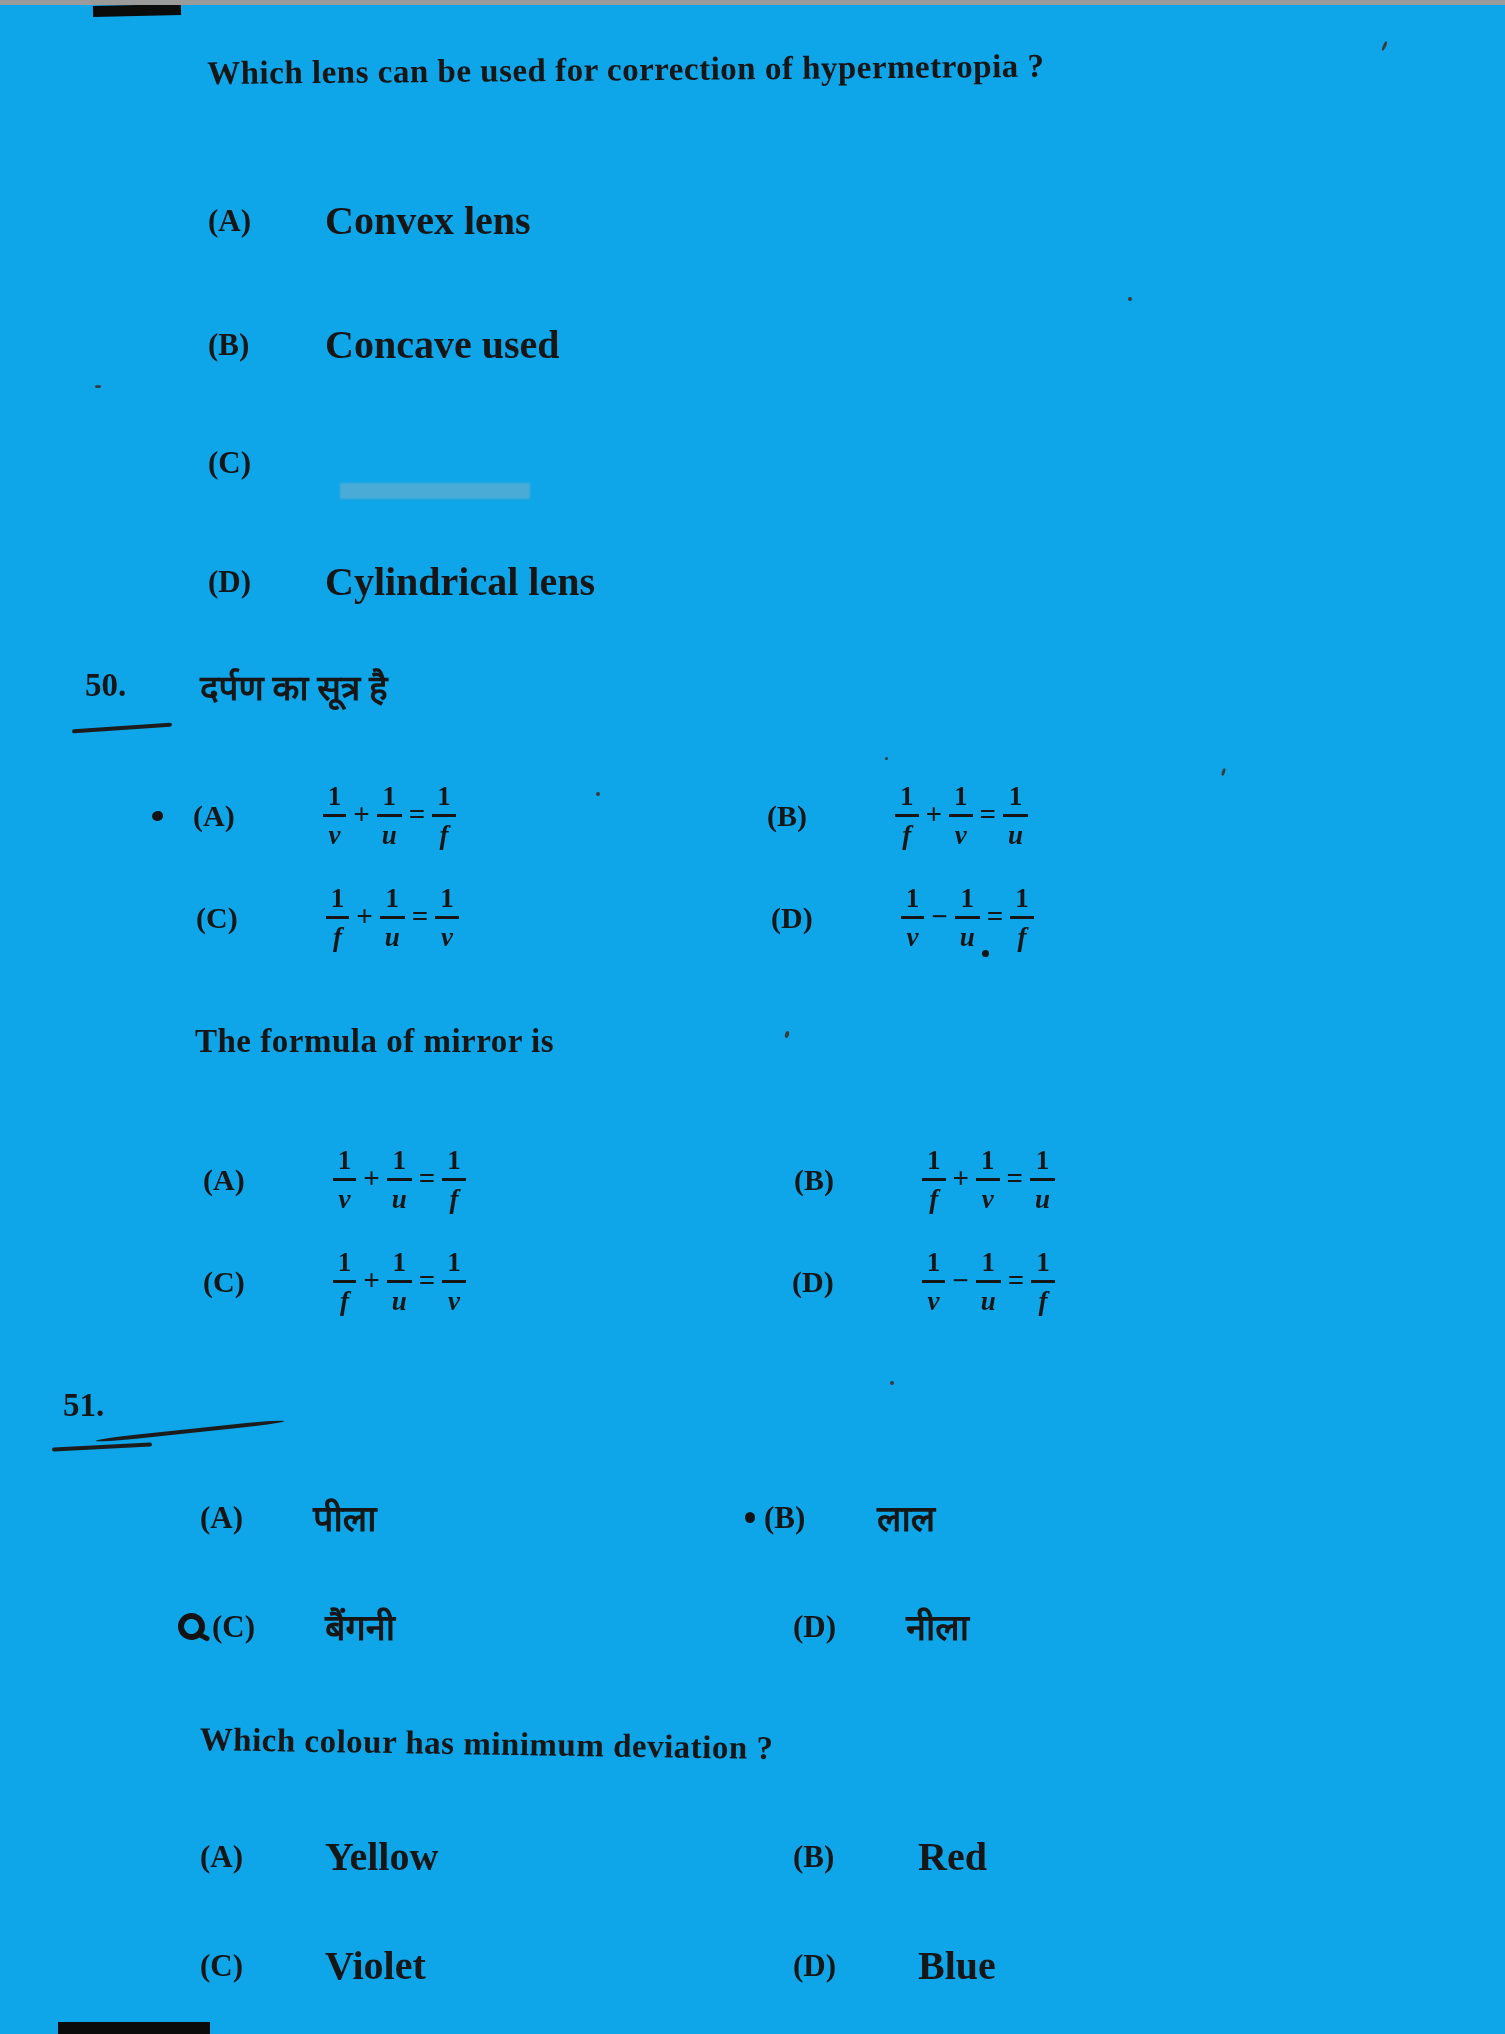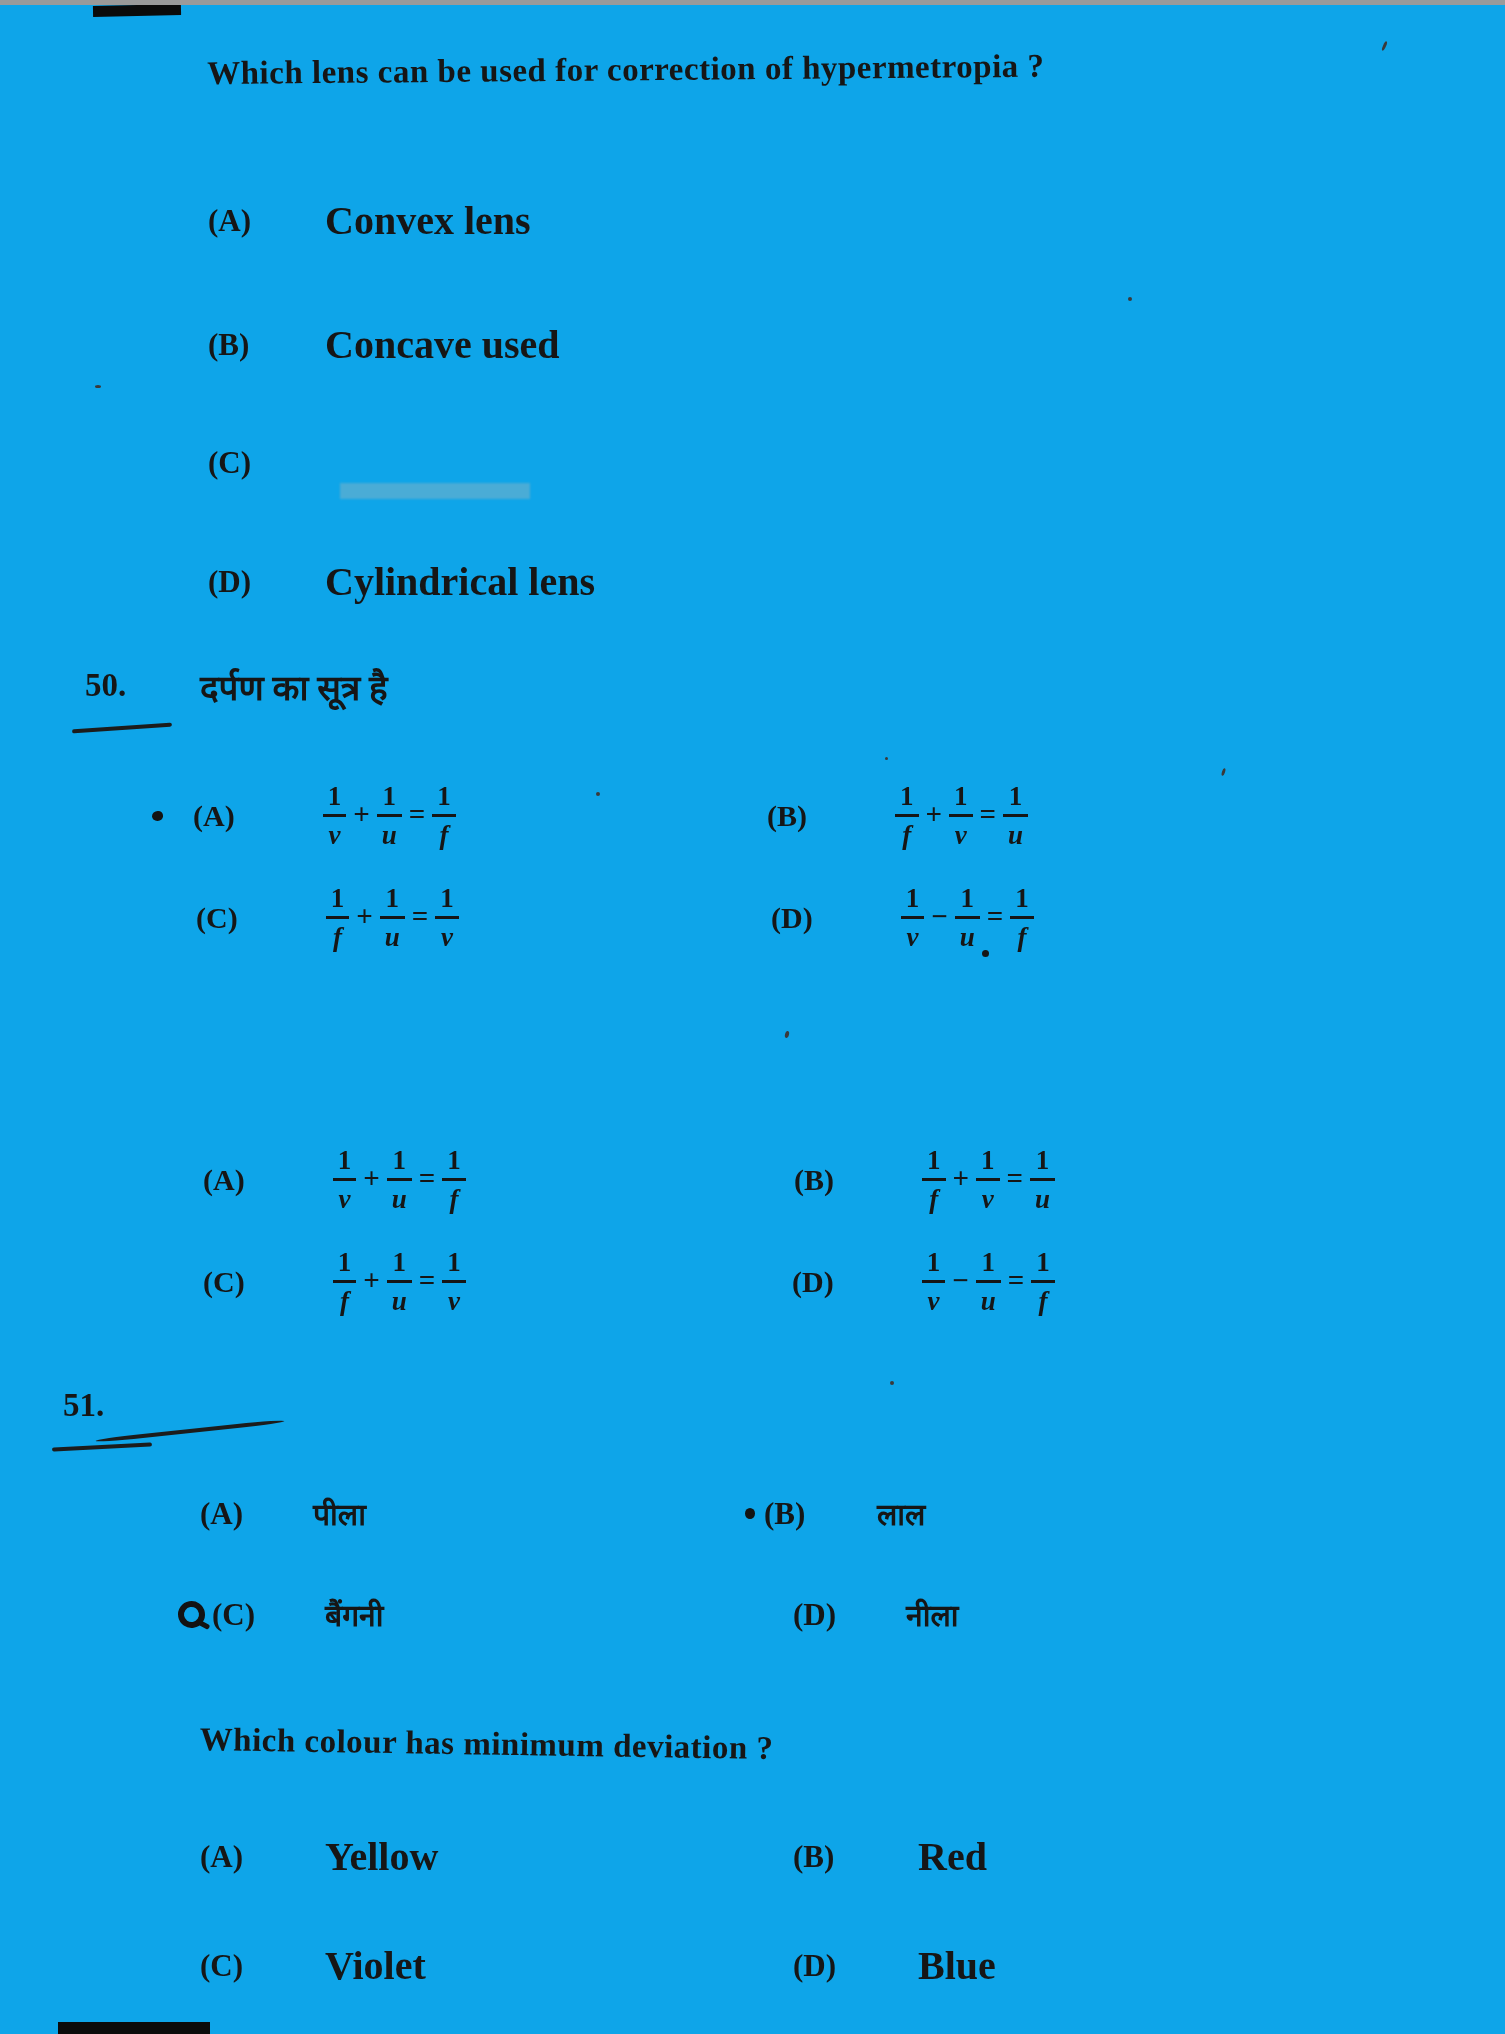--- a/index.html
+++ b/index.html
@@ -12,21 +12,21 @@
   
   .q-en{font-size:33px;font-weight:700;letter-spacing:.5px;white-space:nowrap;}
   .q-hi{font-size:35px;font-weight:700;font-family:"Liberation Serif","DejaVu Sans",sans-serif;white-space:nowrap;}
   .q-num{font-size:33px;font-weight:700;}
   
   .opt-col{display:flex;flex-direction:column;gap:77px;}
   .grid2{display:grid;grid-template-columns:595px auto;row-gap:0;}
   .cell{display:flex;align-items:center;white-space:nowrap;}
   .opt-label{font-size:31px;font-weight:700;}
   .opt-text{font-size:40px;font-weight:700;}
-  .hi-opts .opt-text{font-size:30px;font-family:Liberation Serif, serif;}
+  .hi-opts .opt-text{font-size:36px;font-family:Liberation Serif, serif;}
   
   .q49 .opt-label{width:117px;}
   
   .q51hi{row-gap:60px;}
   .q51hi .opt-label{width:113px;}
   .q51hi .cell:nth-child(1){padding-left:50px;}
   .q51hi .cell:nth-child(2){padding-left:0px;}
   .q51hi .cell:nth-child(3){padding-left:28px;}
   .q51hi .cell:nth-child(4){padding-left:48px;}
   
@@ -191,20 +191,21 @@
           <span class="op">=</span>
           <span class="frac">
             <span class="num">1</span>
             <span class="fbar"></span>
             <span class="den">f</span>
           </span>
         </span>
       </div>
     </div>
 
+  <div class="abs q-en" style="left:195px;top:1018px;">The formula of mirror is</div>
 
   <div class="abs fgrid q50s2" style="left:175px;top:1142px;">
       <div class="cell">
         <span class="opt-label">(A)</span>
         <span class="formula">
           <span class="frac">
             <span class="num">1</span>
             <span class="fbar"></span>
             <span class="den">v</span>
           </span>

